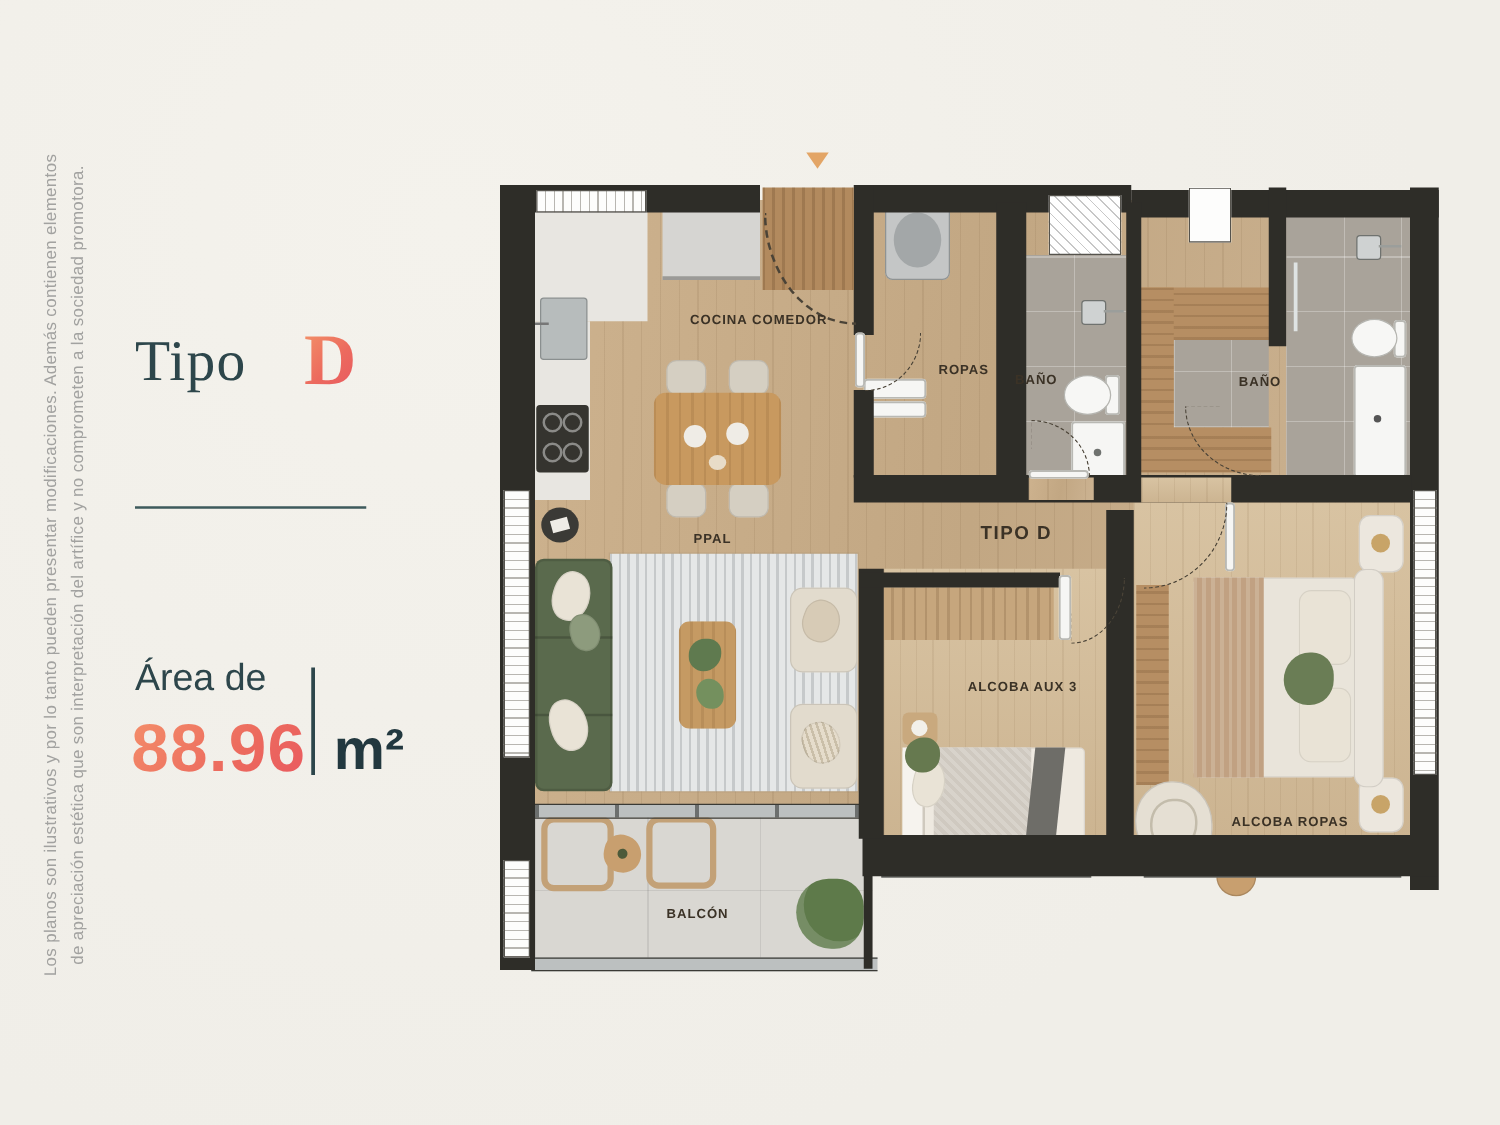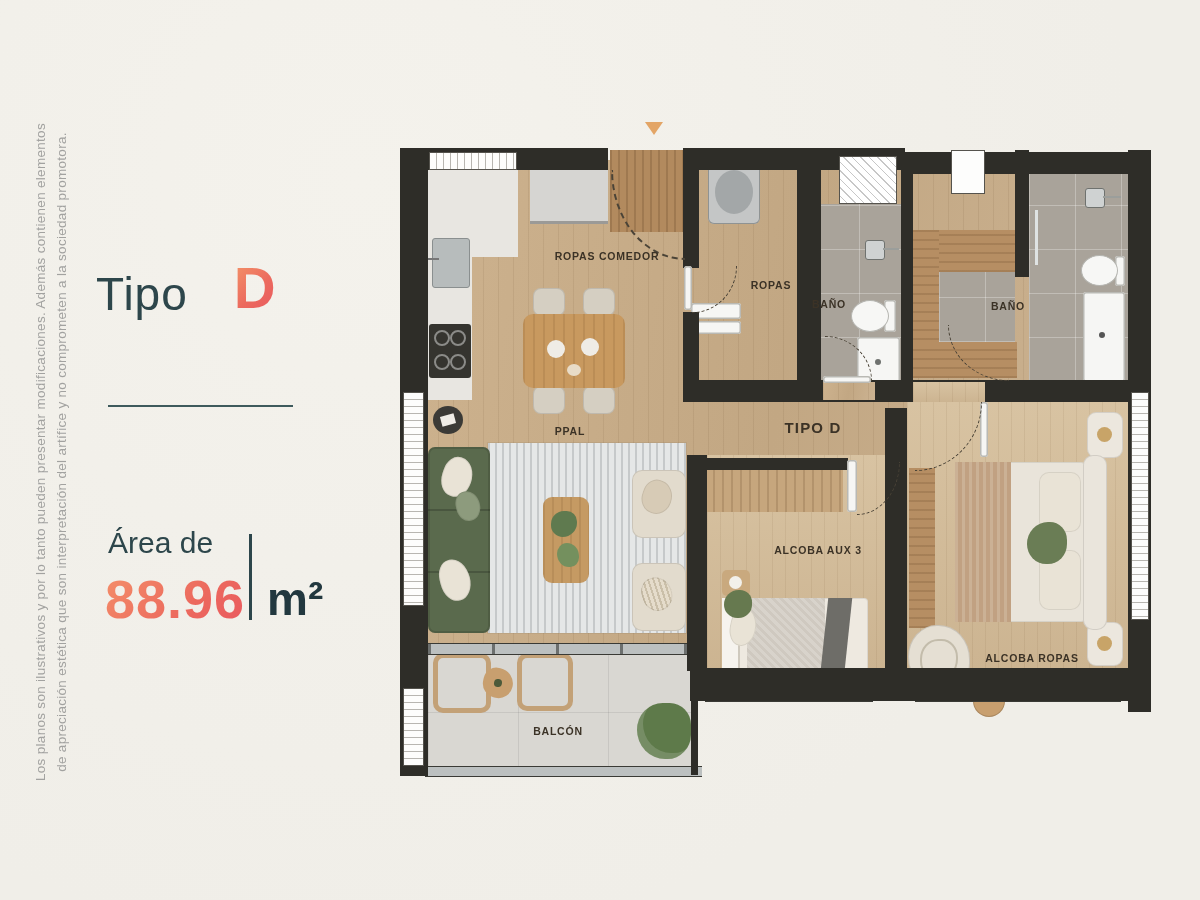--- a/index.html
+++ b/index.html
@@ -5,21 +5,21 @@
   html,body{margin:0;padding:0;width:1200px;height:900px;overflow:hidden;
     background:#f2f0ea;font-family:"Liberation Sans","DejaVu Sans",sans-serif;}
   .abs{position:absolute;}
   #stage{position:relative;width:1200px;height:900px;background:
     radial-gradient(circle at 30% 20%, #f4f2ec 0%, #f0eee8 70%);}
 
   
   .disclaimer{position:absolute;left:30px;top:838px;width:772px;
     transform:rotate(-90deg);transform-origin:0 0;
     font-size:13.5px;line-height:21px;color:#a2a2a0;letter-spacing:.3px;text-align:center;}
-  .title-row{position:absolute;left:96px;top:262px;display:flex;align-items:flex-end;}
+  .title-row{position:absolute;left:108px;top:262px;display:flex;align-items:flex-start;font-family:Liberation Serif, serif;}
   .title-prefix{font-size:46px;font-weight:400;color:#2d464b;letter-spacing:1px;}
   .title-letter{font-size:58px;font-weight:800;margin-left:46px;margin-top:-8px;
     background:linear-gradient(135deg,#f49a6a 0%,#ec6a5e 55%,#e75560 100%);
     -webkit-background-clip:text;background-clip:text;color:transparent;}
   .divider-h{position:absolute;left:108px;top:405px;width:185px;height:2px;background:#3e5a5c;}
   .area-label{position:absolute;left:108px;top:526px;font-size:30px;color:#2d464b;}
   .area-value{position:absolute;left:105px;top:568px;font-size:54px;font-weight:800;letter-spacing:1px;
     background:linear-gradient(135deg,#f4906a 0%,#ec6a5e 60%,#e9585f 100%);
     -webkit-background-clip:text;background-clip:text;color:transparent;}
   .divider-v{position:absolute;left:249px;top:534px;width:3px;height:86px;background:#2d464b;}
@@ -244,22 +244,22 @@
     <div class="abs white-fixture" style="left:289px;top:126px;width:8px;height:44px;"></div>
     <div class="abs" style="left:297px;top:126px;width:44px;height:46px;border-right:1.5px dashed #4a4337;border-bottom:1.5px dashed #4a4337;border-bottom-right-radius:100% 100%;"></div>
     <div class="abs white-fixture" style="left:428px;top:236px;width:48px;height:7px;"></div>
     <div class="abs" style="left:430px;top:196px;width:46px;height:44px;border-top:1.5px dashed #4a4337;border-right:1.5px dashed #4a4337;border-top-right-radius:100% 100%;"></div>
     <div class="abs" style="left:553px;top:185px;width:60px;height:55px;border-left:1.5px dashed #4a4337;border-bottom:1.5px dashed #4a4337;border-bottom-left-radius:100% 100%;"></div>
     <div class="abs white-fixture" style="left:585px;top:262px;width:8px;height:55px;"></div>
     <div class="abs" style="left:520px;top:262px;width:66px;height:68px;border-right:1.5px dashed #4a4337;border-bottom:1.5px dashed #4a4337;border-bottom-right-radius:100% 100%;"></div>
     <div class="abs white-fixture" style="left:452px;top:320px;width:10px;height:52px;"></div>
     <div class="abs" style="left:462px;top:322px;width:42px;height:52px;border-right:1.5px dashed #4a4337;border-bottom:1.5px dashed #4a4337;border-bottom-right-radius:100% 100%;"></div>
 
-    <div class="label" style="left:212px;top:116px;">ROPAS COMEDOR</div>
-    <div class="label" style="left:368px;top:145px;padding-left:16px;">ROPAS</div>
+    <div class="label" style="left:212px;top:116px;">COCINA COMEDOR</div>
+    <div class="label" style="left:368px;top:156px;padding-left:16px;">ROPAS</div>
     <div class="label" style="left:434px;top:164px;">BAÑO</div>
     <div class="label" style="left:613px;top:166px;">BAÑO</div>
     <div class="label" style="left:175px;top:291px;">PPAL</div>
     <div class="label label-big" style="left:386px;top:287px;margin-left:32px;">TIPO D</div>
     <div class="label" style="left:423px;top:410px;">ALCOBA AUX 3</div>
     <div class="label" style="left:637px;top:518px;">ALCOBA ROPAS</div>
     <div class="label" style="left:163px;top:591px;">BALCÓN</div>
   </div>
 </div>
 

